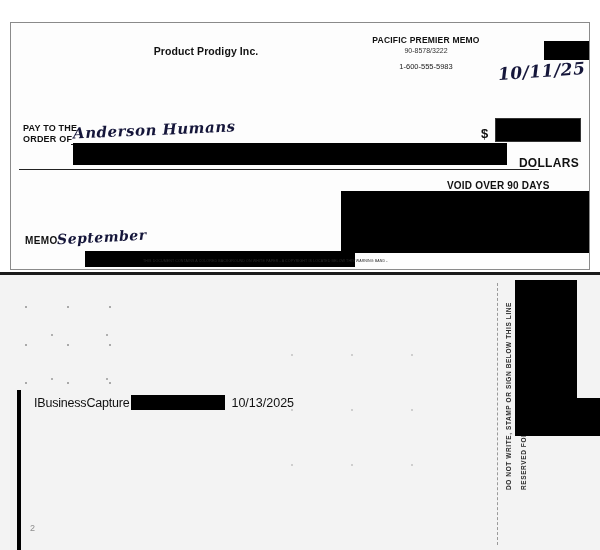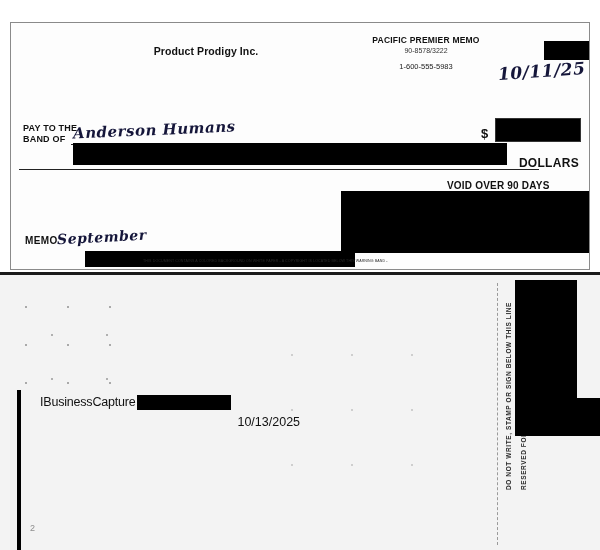--- a/index.html
+++ b/index.html
@@ -263,43 +263,42 @@
     position: absolute;
     left: 17px;
     top: 115px;
     width: 3px;
     height: 165px;
     background: #000;
   }
 
   .capture-row {
     position: absolute;
-    left: 40px;
+    left: 34px;
     top: 120px;
     display: flex;
-    align-items: flex-start;
+    align-items: center;
     gap: 0;
   }
   .capture-text {
     font-size: 12.5px;
     color: #111;
     letter-spacing: -.2px;
     font-family: "Liberation Sans", sans-serif;
   }
   .capture-redact {
     width: 94px;
     height: 15px;
     background: #000;
     margin-left: 2px;
     margin-right: 6px;
   }
   .capture-date {
     font-size: 12.5px;
     color: #111;
-    margin-top: 20px;
   }
 
   .scan-bottom-left {
     position: absolute;
     left: 30px;
     top: 248px;
     font-size: 9px;
     color: #8d8d8d;
     letter-spacing: 1px;
   }
@@ -369,21 +368,21 @@
       <div class="bank">
         <div class="bname">PACIFIC PREMIER MEMO</div>
         <div class="brouting">90-8578/3222</div>
         <div class="bphone">1-600-555-5983</div>
       </div>
 
       <div class="hand date-hand">10/11/25</div>
 
       <div class="payto-label">
         <div>PAY TO THE</div>
-        <div>BAND OF</div>
+        <div>ORDER OF</div>
       </div>
 
       <div class="hand payee-hand">Anderson Humans</div>
       <div class="payee-rule"></div>
 
       <div class="dollar-sign">$</div>
       <div class="amount-box"></div>
 
       <div class="redact" style="left:62px; top:120px; width:434px; height:22px;"></div>
 

